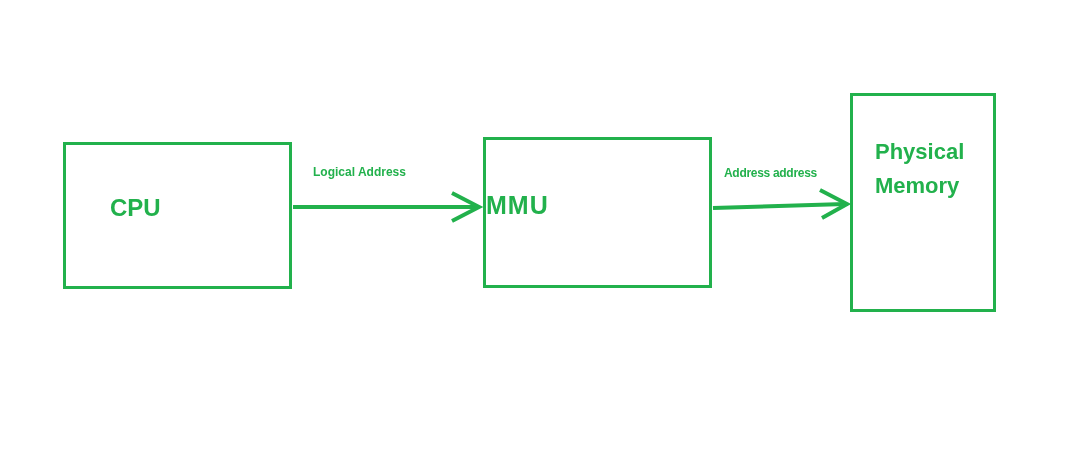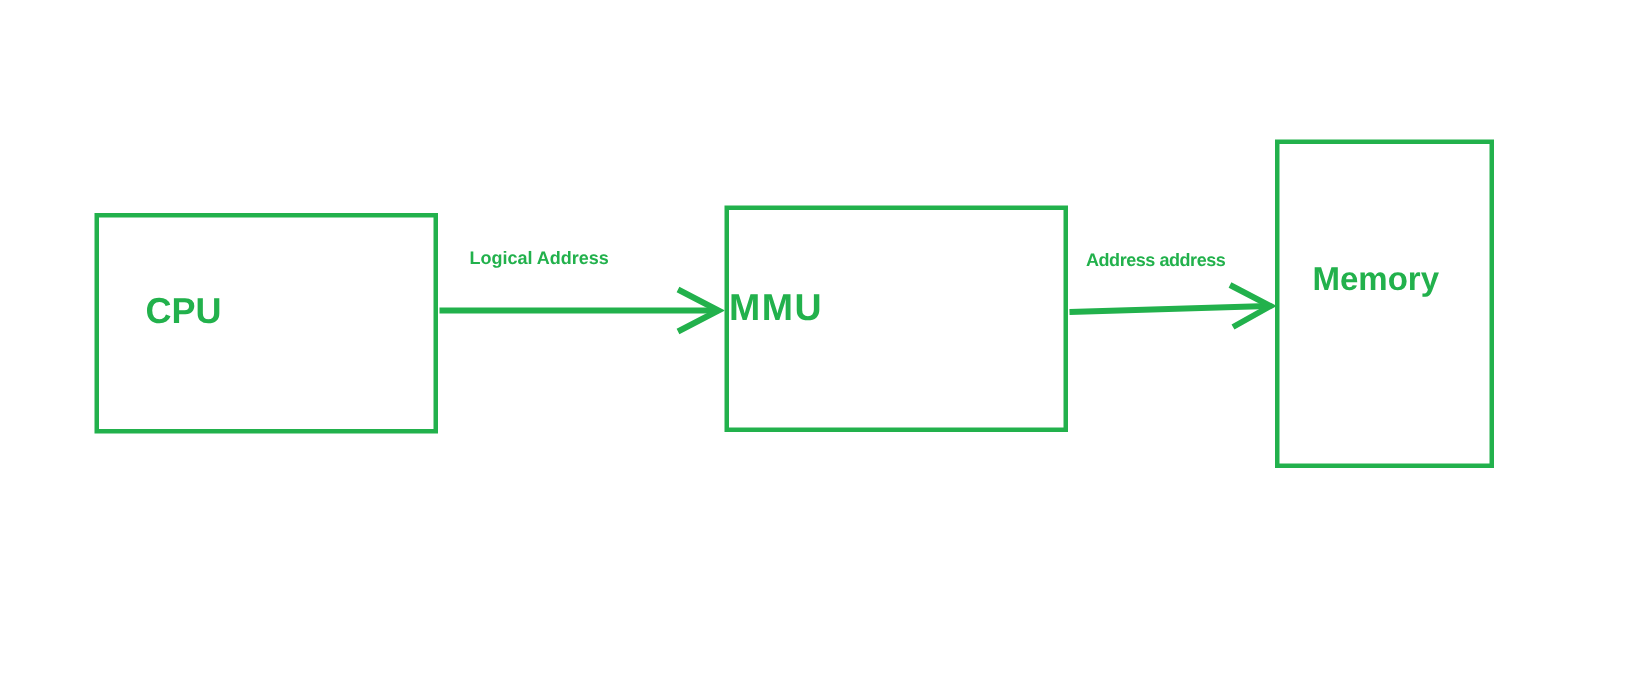--- a/index.html
+++ b/index.html
@@ -26,21 +26,21 @@
   .node-label {
     position: absolute;
     color: var(--green);
     font-weight: bold;
     white-space: nowrap;
   }
   .box-cpu   { left: 63px;  top: 142px; width: 229px; height: 147px; }
   .box-mmu   { left: 483px; top: 137px; width: 229px; height: 151px; }
   .box-pmem  { left: 850px; top: 93px;  width: 146px; height: 219px; }
 
-  .cpu-label  { left: 31px; top: 49px;  font-size: 24px; }
+  .cpu-label  { left: 44px; top: 49px;  font-size: 24px; }
   .mmu-label  { left: 0; right: 0; top: 51px; text-align: left; font-size: 25px; letter-spacing: 1px; }
   .pmem-label { left: 22px; top: 39px; font-size: 22px; line-height: 34px; }
 
   .edge-label {
     position: absolute;
     color: var(--green);
     font-weight: bold;
     font-size: 12px;
     white-space: nowrap;
   }
@@ -81,21 +81,21 @@
   <div class="node box-cpu">
     <span class="node-label cpu-label">CPU</span>
   </div>
 
   <div class="node box-mmu">
     <span class="node-label mmu-label">MMU</span>
   </div>
 
   <div class="node box-pmem">
     <span class="node-label pmem-label">
-      <br>
+      <span>Physical</span><br>
       <span>Memory</span>
     </span>
   </div>
 
   <span class="edge-label edge-label-logical">Logical Address</span>
 
   <span class="edge-label edge-label-physical">Address address</span>
 
 </div>
 

